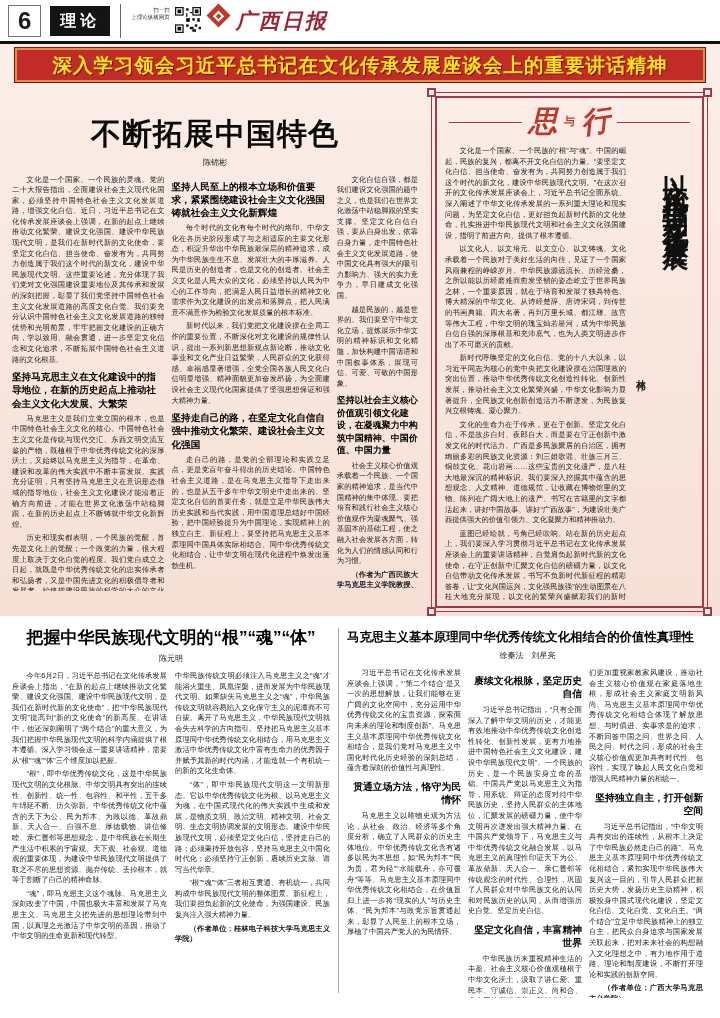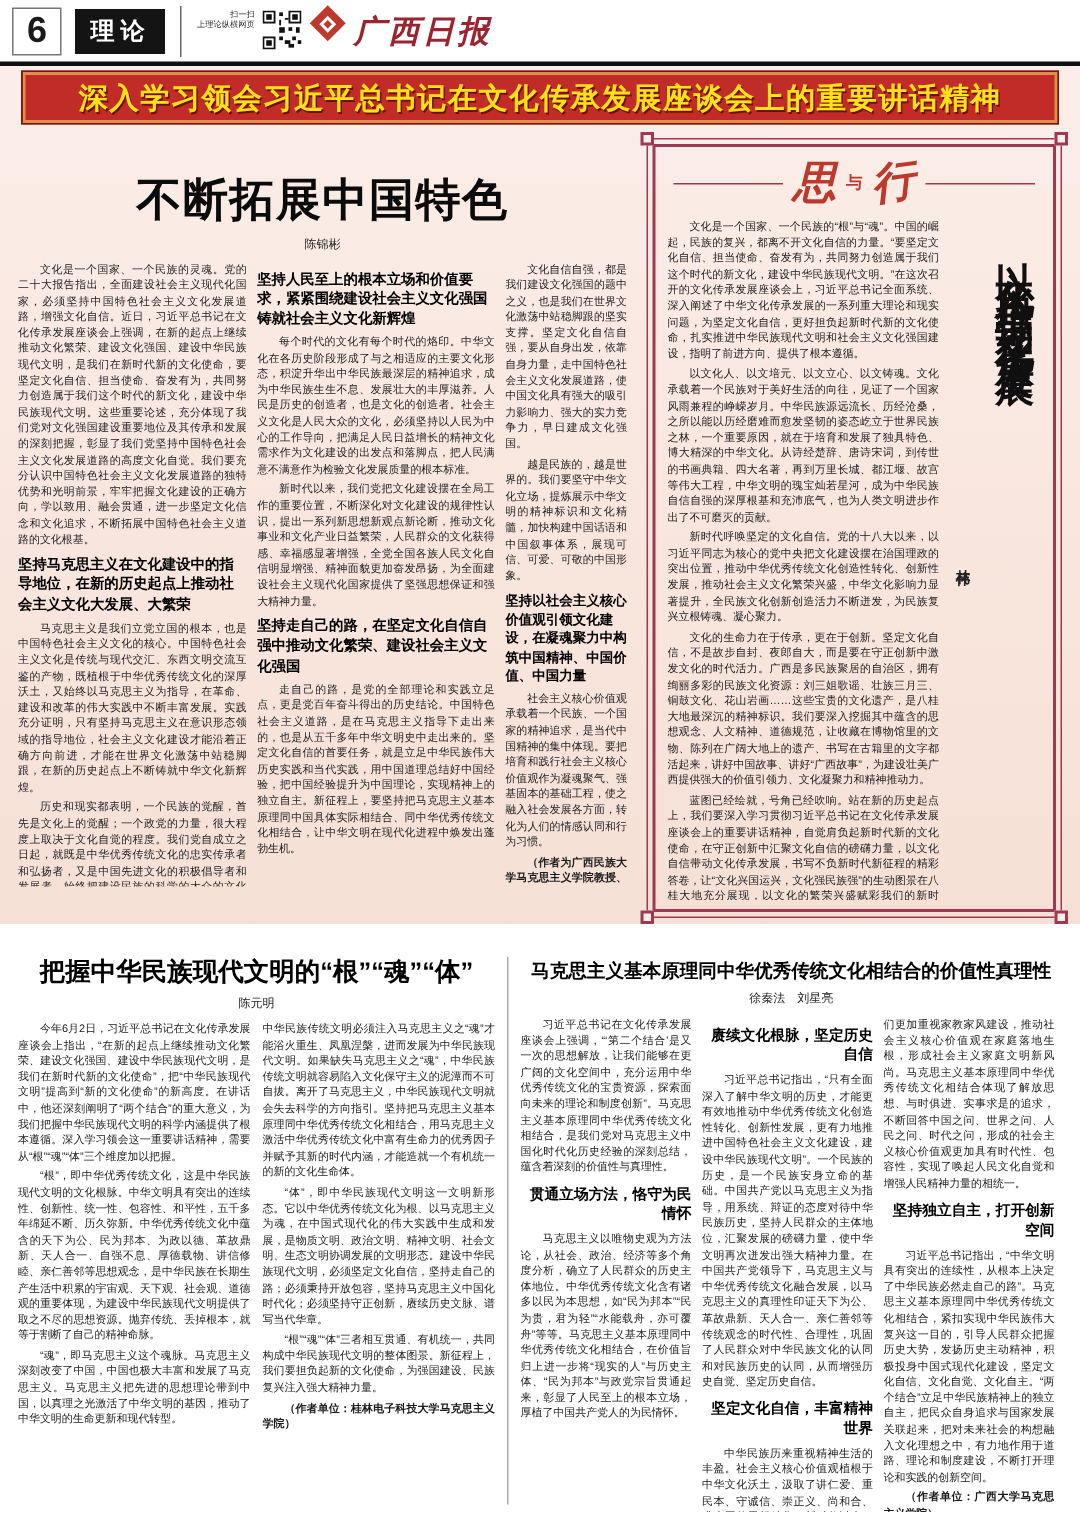--- a/index.html
+++ b/index.html
@@ -71,26 +71,26 @@
   .siw-tilt{display:inline-block;transform:rotate(-8deg)}
   .box-body{flex:1;display:flex;gap:6px;overflow:hidden}
   .box-text{flex:1;font-size:7.3px;line-height:10.6px;text-align:justify;overflow:hidden}
   .box-title-col{width:62px;position:relative}
   .vertical-title{writing-mode:vertical-rl;text-orientation:upright;
                   font-family:"DejaVu Serif",serif;font-weight:bold;font-size:26px;
                   letter-spacing:6px;color:#101010;position:absolute;right:0;top:8px;height:455px}
   .vertical-author{writing-mode:vertical-rl;text-orientation:upright;font-size:9.5px;
                    font-weight:bold;color:#222;position:absolute;left:2px;top:225px;letter-spacing:3px}
   
-  .bottom-section{display:flex;gap:8px;padding:14px 12px 8px;background:#fff}
+  .bottom-section{display:flex;gap:8px;padding:4px 12px 8px;background:#fff}
   .bottom-left{width:318px}
   .bdivider{width:1px;background:#aaa;margin:8px 0}
   .bottom-right{flex:1}
   .bl-title{font-size:17px;font-weight:bold;text-align:center;margin:6px 0 0;color:#000}
-  .br-title{font-size:12.4px;font-weight:bold;text-align:center;margin:9px 0 0;color:#000;white-space:nowrap}
+  .br-title{font-size:12.4px;font-weight:bold;text-align:left;margin:9px 0 0;color:#000;white-space:nowrap}
   .b-author{text-align:center;font-size:8px;color:#222;margin:4px 0 7px}
   .bl-cols{display:flex;gap:8px}
   .bl-col{width:155px;height:330px;font-size:7.3px;line-height:10.6px;text-align:justify;overflow:hidden}
   .br-cols{display:flex;gap:7px}
   .br-col{width:114px;height:330px;font-size:7.3px;line-height:10.6px;text-align:justify;overflow:hidden}
   .br-col .blk-subhead{text-align:right;font-size:9.8px;line-height:13px;margin:6px 0 5px}
 </style>
 </head>
 <body>
 

